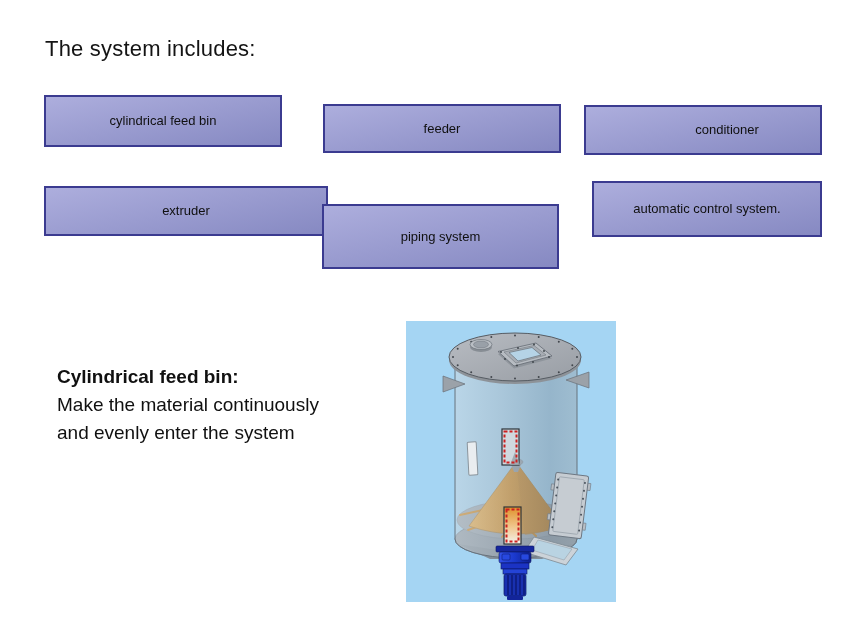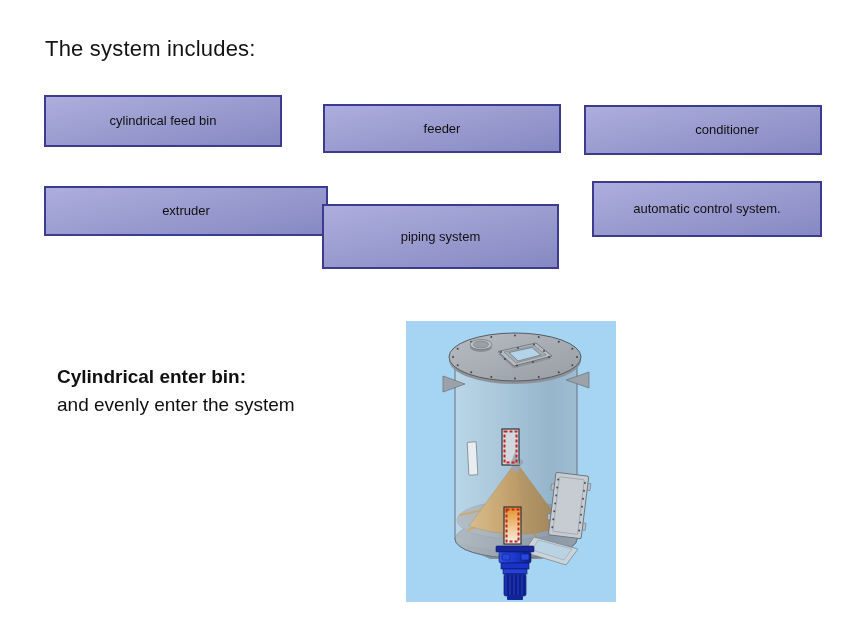--- a/index.html
+++ b/index.html
@@ -49,21 +49,22 @@
     <span>extruder</span>
   </div>
   <div class="sys-box" style="left:322px; top:168px; width:237px; height:65px;margin-top:36px;">
     <span>piping system</span>
   </div>
   <div class="sys-box narrow-pad" style="left:592px; top:181px; width:230px; height:56px;">
     <span>automatic control system.</span>
   </div>
 
   <div class="desc">
-    <div class="heading">Cylindrical enter bin:</div>
+    <div class="heading">Cylindrical feed bin:</div>
+    <div>Make the material continuously</div>
     <div>and evenly enter the system</div>
   </div>
 
   <svg class="figure" viewBox="0 0 210 281" xmlns="http://www.w3.org/2000/svg">
     <defs>
       <linearGradient id="bodyGrad" x1="0" y1="0" x2="1" y2="0">
         <stop offset="0" stop-color="#ccd6dd"></stop>
         <stop offset="0.38" stop-color="#aebac4"></stop>
         <stop offset="0.78" stop-color="#8798a6"></stop>
         <stop offset="1" stop-color="#99a7b1"></stop>

